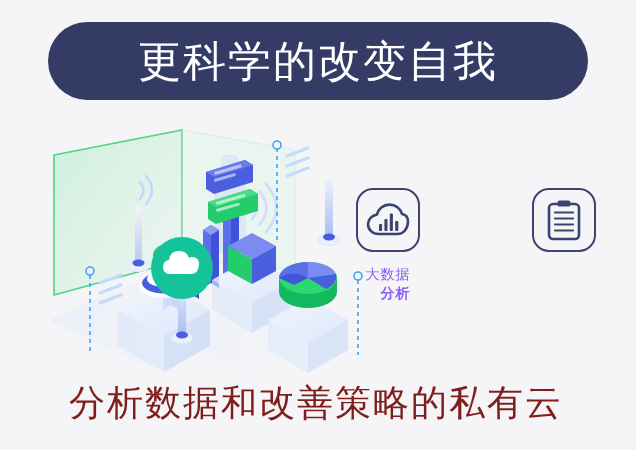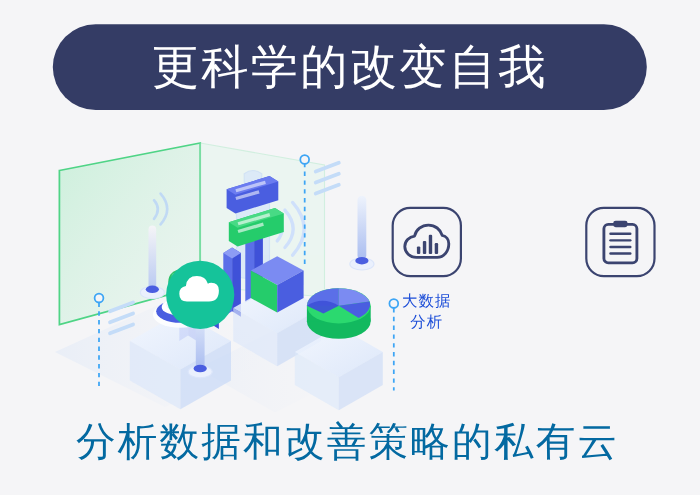--- a/index.html
+++ b/index.html
@@ -45,21 +45,21 @@
     font-family: Liberation Serif, serif;
   }
 
   
   .footer-text {
     position: absolute;
     left: 0;
     top: 385px;
     width: 632px;
     text-align: center;
-    color: #0369a1;
+    color: #7f1d1d;
     font-size: 36px;
     letter-spacing: 2px;
     line-height: 1;
     white-space: nowrap;
     font-family: "DejaVu Sans", "Liberation Sans", sans-serif;
   }
 
   
   .illustration {
     position: absolute;
@@ -92,28 +92,28 @@
     border: 2px solid #3b4470;
     border-radius: 17px;
     box-sizing: border-box;
     display: flex;
     align-items: center;
     justify-content: center;
     background: #f5f5f7;
   }
   .feature-label {
     margin-top: 13px;
-    color: #1d4ed8;
+    color: #8b5cf6;
     font-size: 14px;
     line-height: 19px;
-    text-align: center;
+    text-align: right;
     letter-spacing: 1px;
     font-family: "DejaVu Sans", "Liberation Sans", sans-serif;
   }
-  .feature-label .l2 { display: block; }
+  .feature-label .l2 { display: block; font-weight: bold; }
 </style>
 </head>
 <body>
 
 <div class="stage">
 
   <div class="header-pill">
     <div class="header-title">更科学的改变自我</div>
   </div>
 

